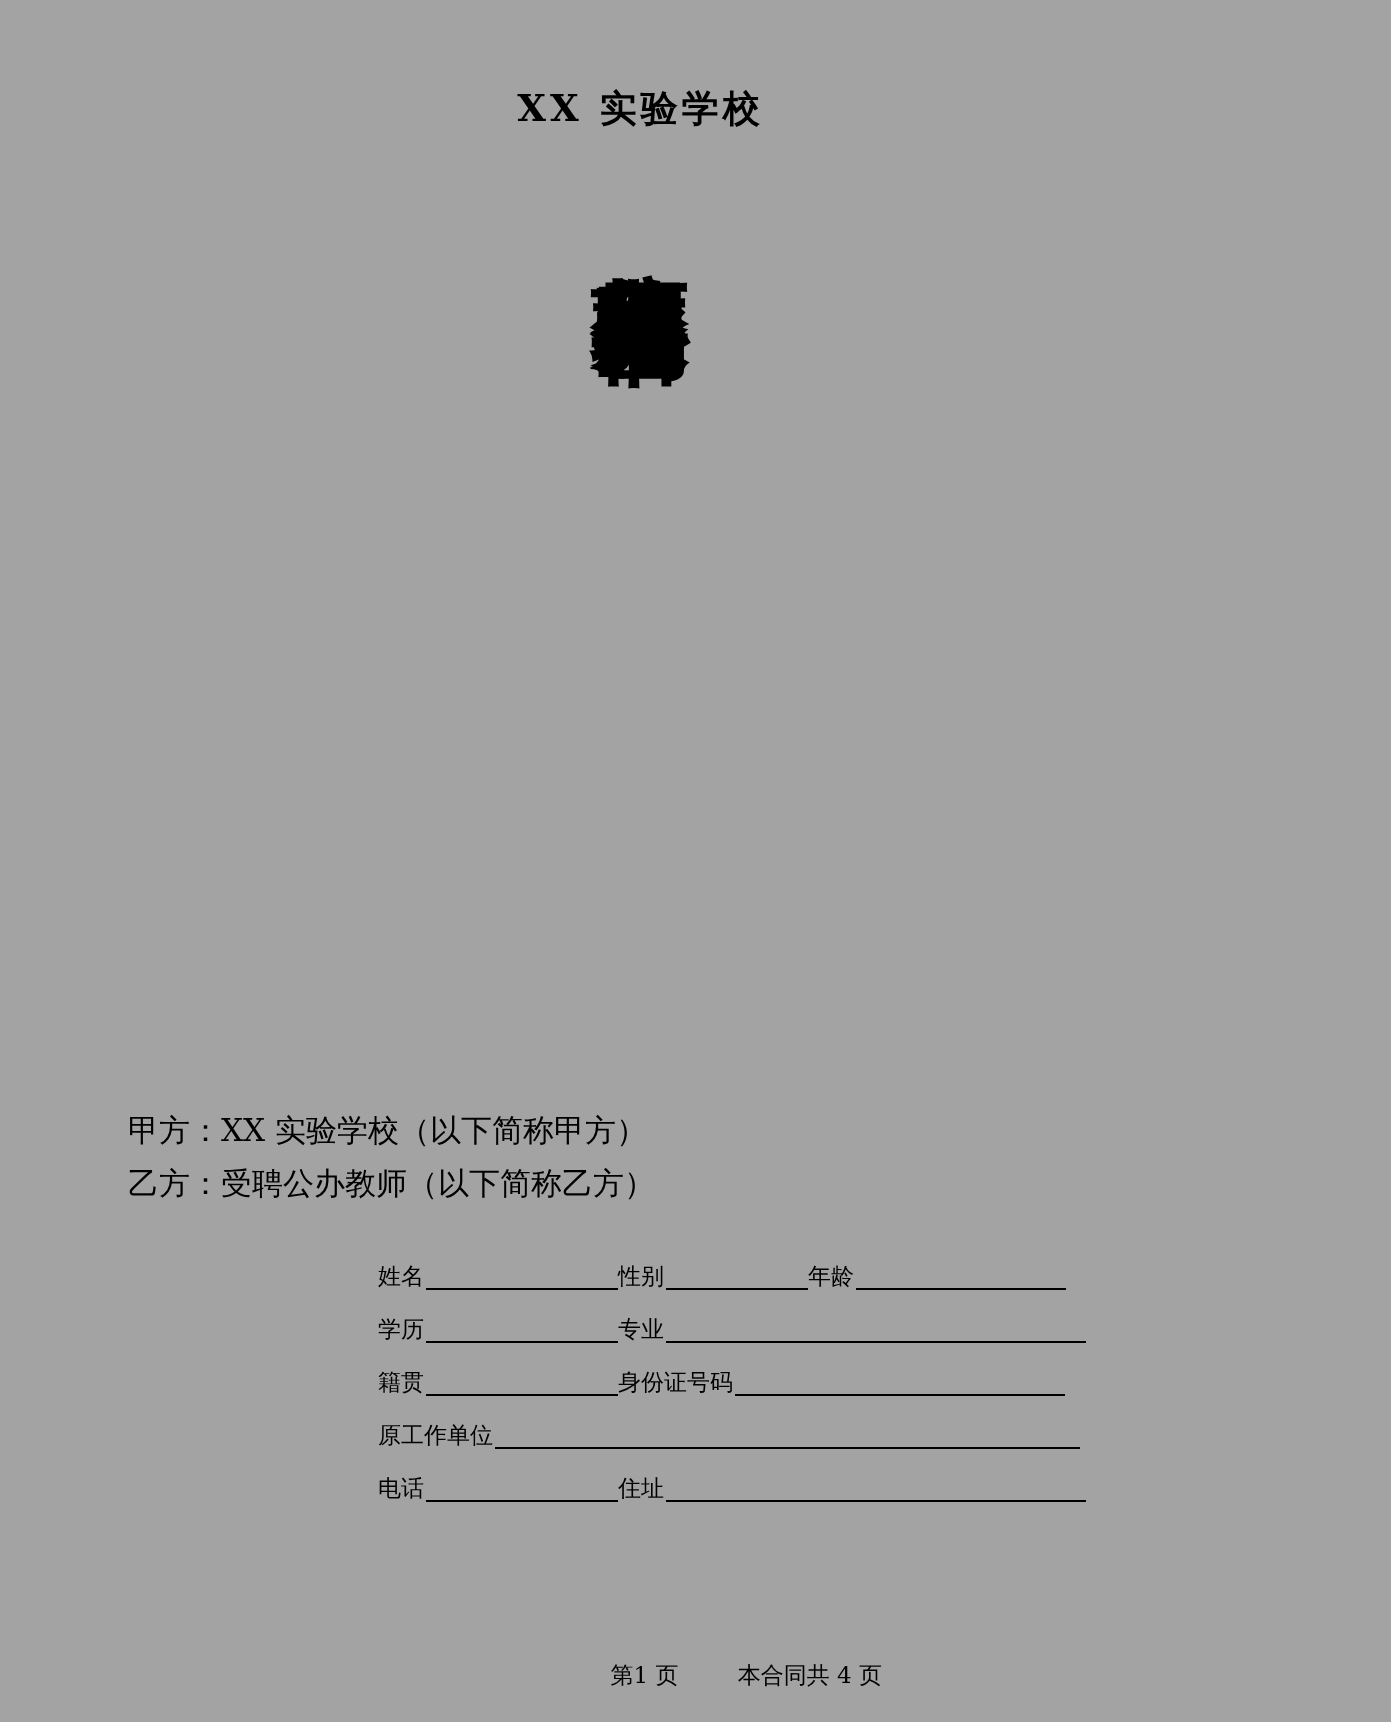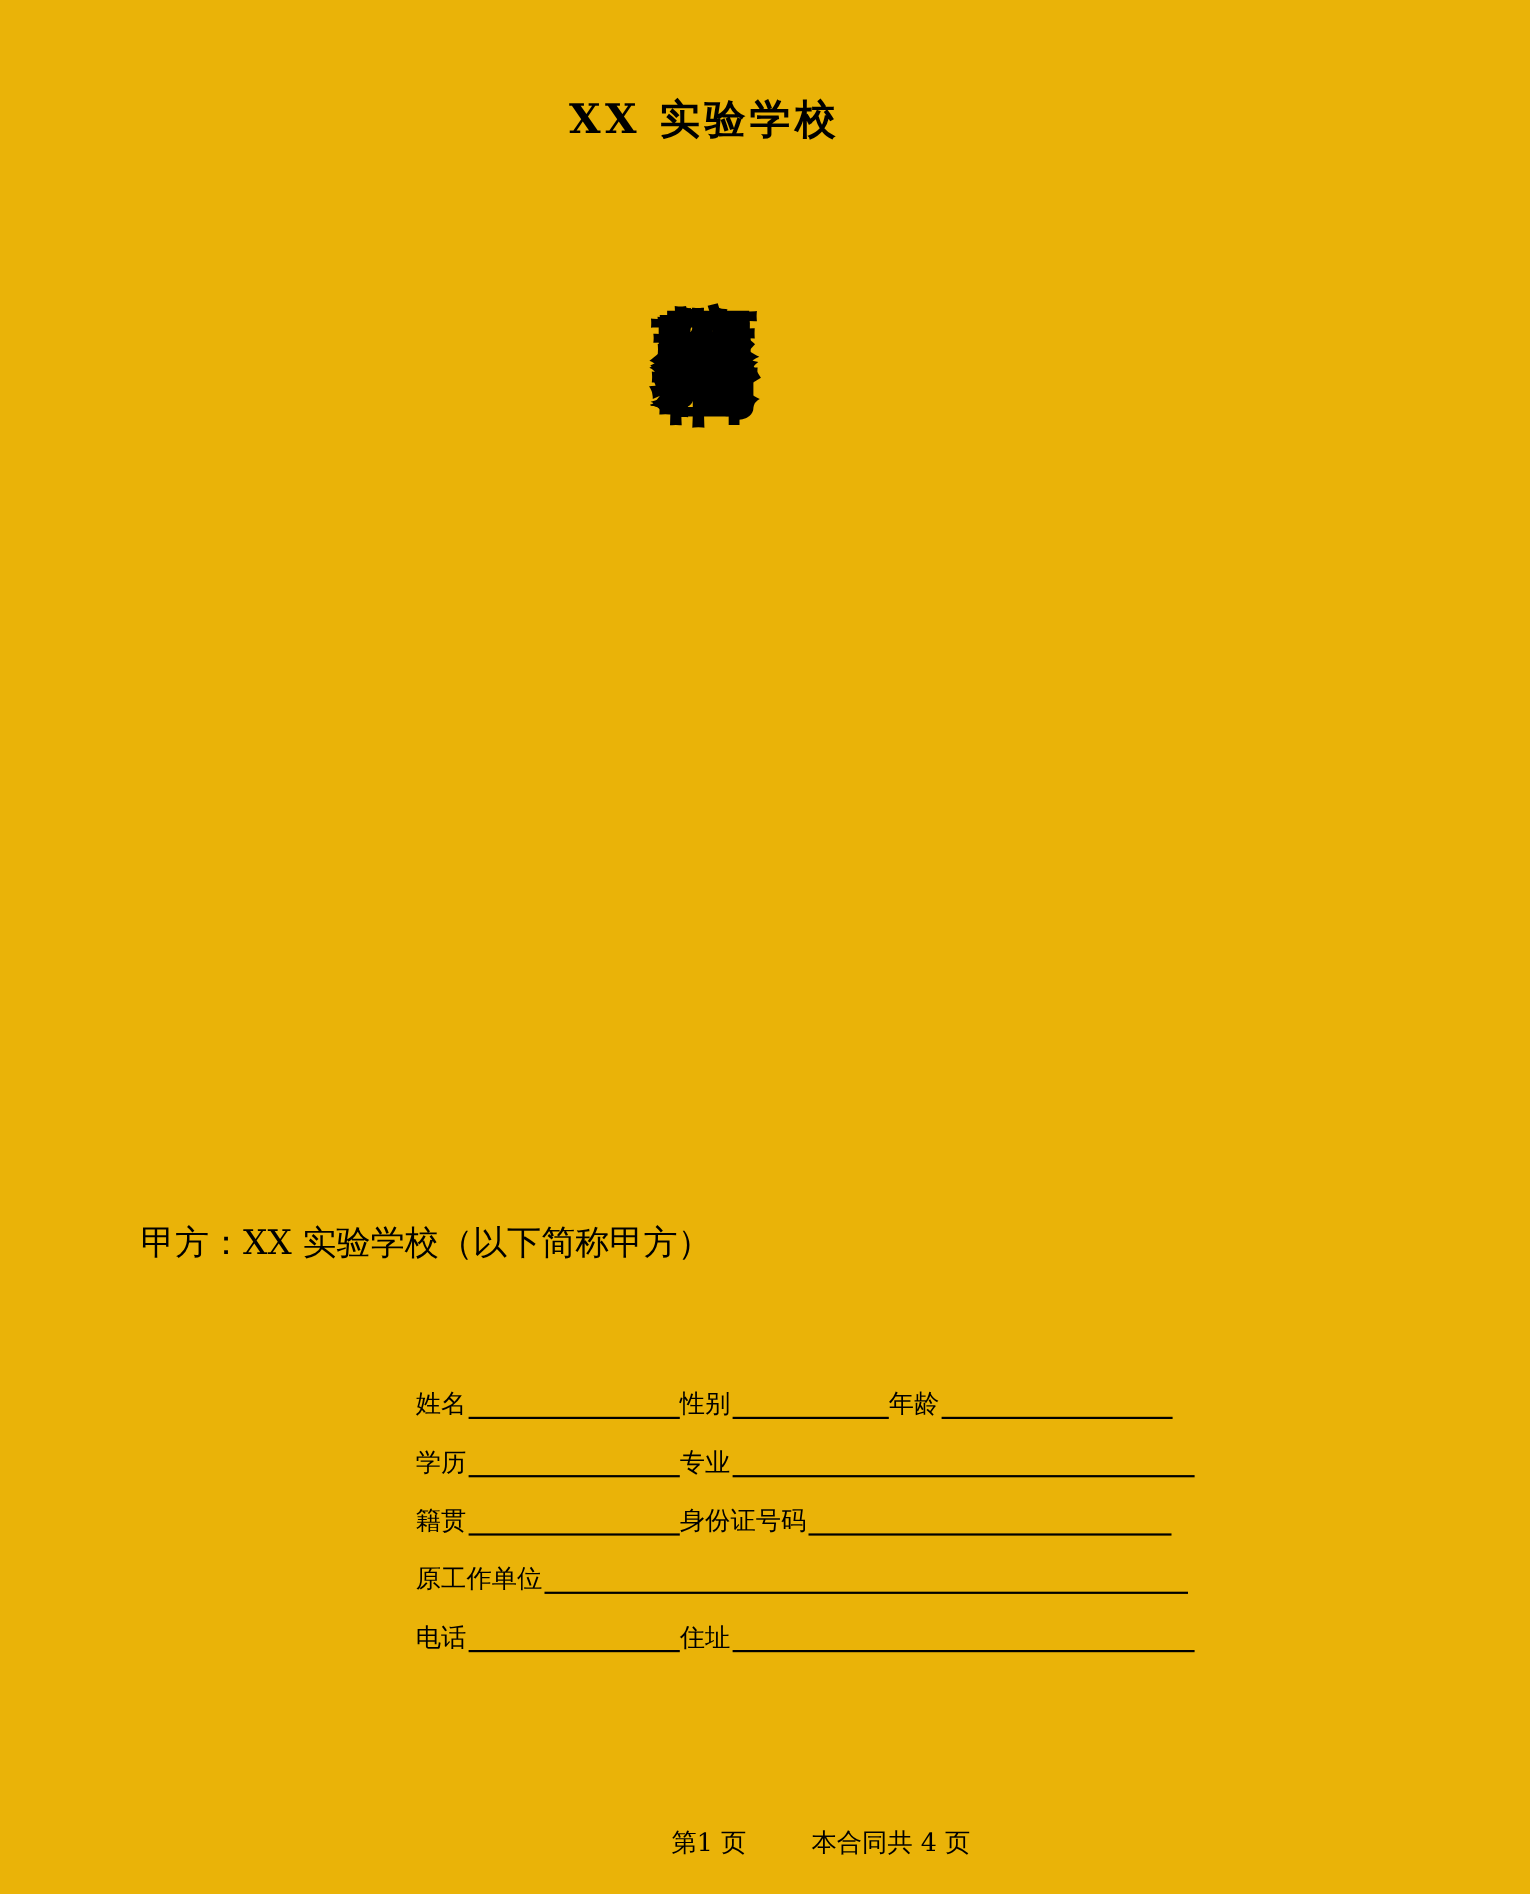--- a/index.html
+++ b/index.html
@@ -4,21 +4,21 @@
 <style>
   html, body {
     margin: 0;
     padding: 0;
     background: #ffffff;
   }
   .page {
     position: relative;
     width: 1391px;
     height: 1722px;
-    background: #eab308;
+    background: #a3a3a3;
     font-family: "DejaVu Serif", serif;
     color: #000000;
     overflow: hidden;
   }
   .school-name {
     position: absolute;
     top: 84px;
     left: 0;
     width: 1391px;
     text-align: center;
@@ -119,20 +119,21 @@
 <div class="page">
 
   <div class="school-name">XX 实验学校</div>
 
   <div class="vertical-title">
     <div class="vt-inner">公办教师聘用合同书</div>
   </div>
 
   <div class="party-block">
     <div class="party-line">甲方：XX 实验学校（以下简称甲方）</div>
+    <div class="party-line">乙方：受聘公办教师（以下简称乙方）</div>
   </div>
 
   <div class="fields">
 
     <div class="field-row">
       <span class="label">姓名</span>
       <span class="blank w1"></span>
       <span class="label">性别</span>
       <span class="blank w2"></span>
       <span class="label">年龄</span>

